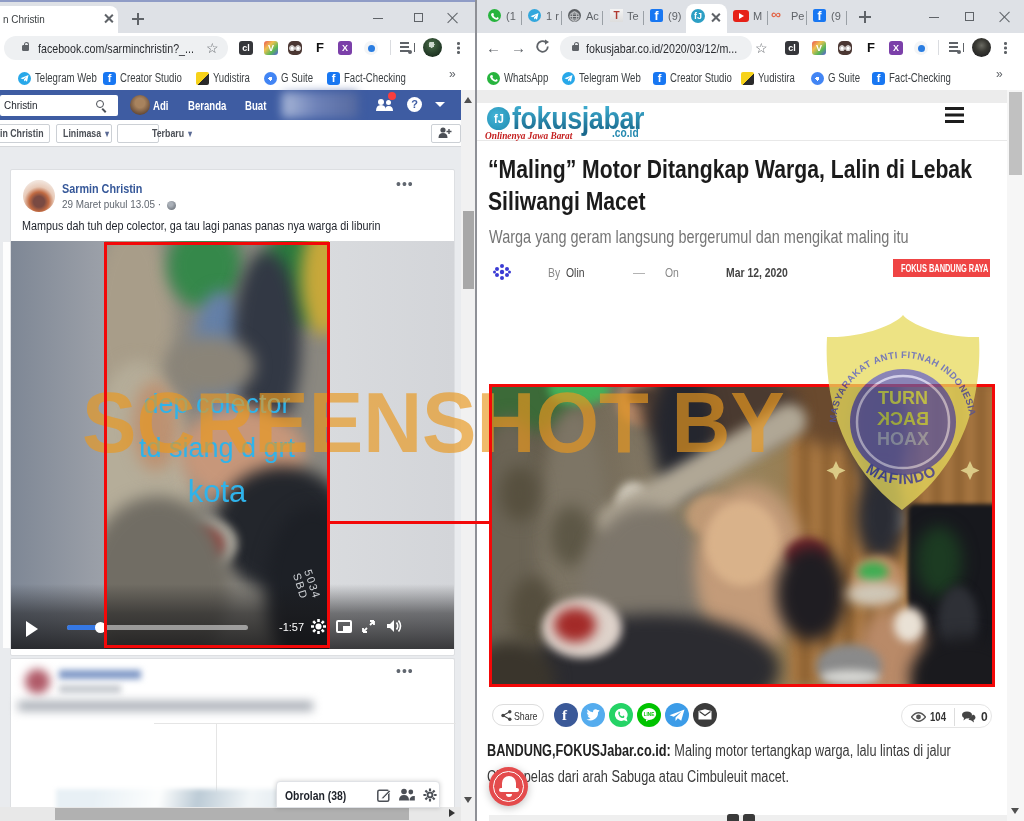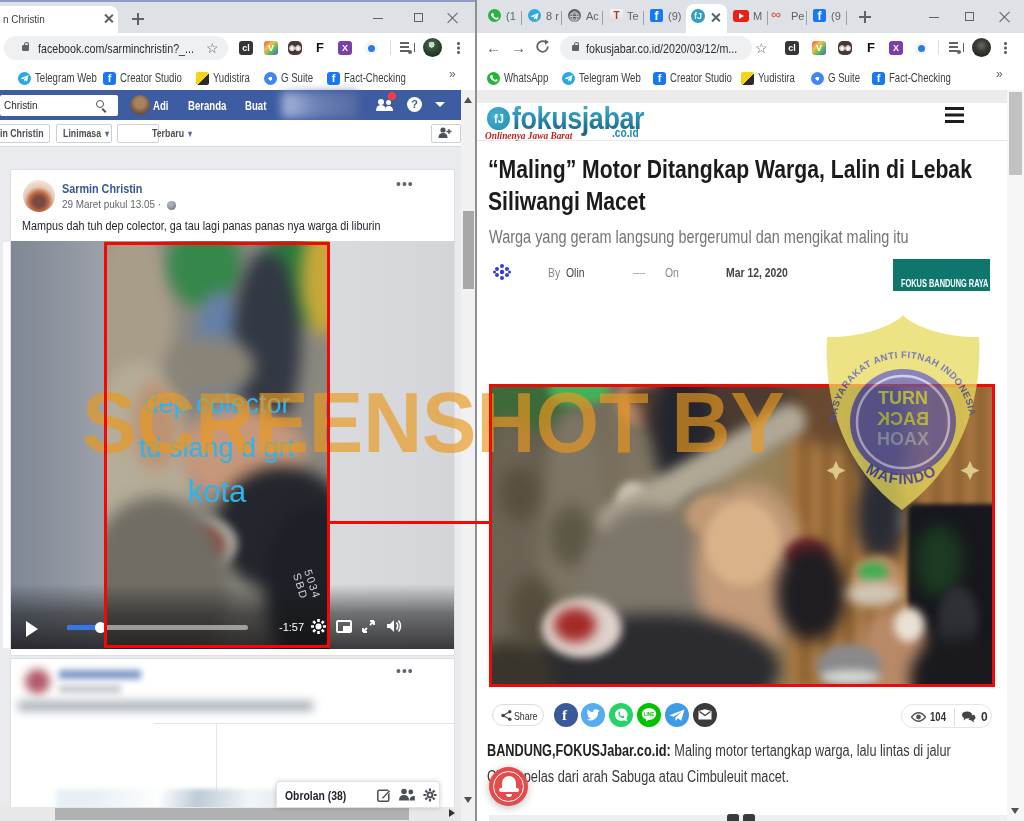--- a/index.html
+++ b/index.html
@@ -47,21 +47,21 @@
 .card { position:absolute; background:#fff; border:1px solid #dddfe2; border-radius:2px; }
 .blob { position:absolute; border-radius:50%; filter:blur(8px); }
 .blob2 { position:absolute; border-radius:50%; filter:blur(4px); }
 
 #player { position:absolute; left:0px; top:71px; width:443px; height:408px; overflow:hidden; background:linear-gradient(90deg,#7e8795 0%,#989da6 18%,#b4b8bf 42%,#cbcdd1 52%,#d9dbde 70%,#d3d5d9 100%); }
 #vid { position:absolute; left:94px; top:0px; width:224px; height:408px; overflow:hidden; background:#8b8880; }
 
 
 #rwin { position:absolute; left:477px; top:0; width:547px; height:821px; background:#fff; }
 .navarrow { position:absolute; font-size:15px; color:#5f6368; }
-.badge { position:absolute; background:#0f766e; color:#fff; font-size:10px; font-weight:bold; height:18px; line-height:18px; padding:16px 6px; white-space:nowrap; }
+.badge { position:absolute; background:#ef4444; color:#fff; font-size:10px; font-weight:bold; height:18px; line-height:18px; padding:1px 6px; white-space:nowrap; }
 .circlebtn { position:absolute; border-radius:50%; width:24px; height:24px; }
 
 
 .redrect { position:absolute; border:3px solid #f30808; z-index:60; }
 .redline { position:absolute; background:#f30808; z-index:60; }
 #watermark { position:absolute; left:82px; top:374px; font-size:85px; font-weight:bold; color:rgba(232,152,32,0.67); z-index:55; white-space:nowrap; transform:scaleX(0.96); transform-origin:0 0; }
 </style>
 </head>
 <body>
 <div id="stage">
@@ -242,21 +242,21 @@
   <div id="rwin">
     <div class="abs" style="left:0; top:0; width:547px; height:33px; background:#dee1e6;"></div>
     <div class="abs" style="left:11px; top:9px; width:13px; height:13px; border-radius:50%; background:#27b43e;"><svg width="13" height="13" viewBox="0 0 13 13">
           <path d="M3.5 3.5 Q5 2.5 6 4 L5.5 5.5 Q6.5 7.5 8.5 8 L9.5 7 Q11 7.5 10.5 9 Q9 10.5 6.5 9 Q4 7.5 3.2 5.5 Q2.8 4.2 3.5 3.5Z" fill="#fff"></path>
         </svg></div>
     <div class="rtab" style="left:29px;">(1</div>
     <div class="tabsep" style="left:44px;"></div>
     <div class="abs" style="left:51px; top:9px; width:13px; height:13px; border-radius:50%; background:#32a7dd;"><svg width="13" height="13" viewBox="0 0 13 13">
           <path d="M10.5 3 L2.5 6.2 L5 7.2 L8.5 4.8 L6 7.6 L6 9.5 L7.2 8.3 L9 9.8 Z" fill="#fff"></path>
         </svg></div>
-    <div class="rtab" style="left:69px;">8 r</div>
+    <div class="rtab" style="left:69px;">1 r</div>
     <div class="tabsep" style="left:84px;"></div>
     <div class="abs" style="left:91px; top:9px; width:13px; height:13px; border-radius:50%; background:#5a5d61;"><svg width="13" height="13" viewBox="0 0 13 13">
           <g stroke="#caccce" stroke-width="0.9" fill="none">
             <circle cx="6.5" cy="6.5" r="4.6"></circle>
             <ellipse cx="6.5" cy="6.5" rx="2.2" ry="4.6"></ellipse>
             <path d="M2 6.5 h9 M2.6 4 h7.8 M2.6 9 h7.8"></path>
           </g>
         </svg></div>
     <div class="rtab" style="left:109px;">Ac</div>
     <div class="tabsep" style="left:125px;"></div>

